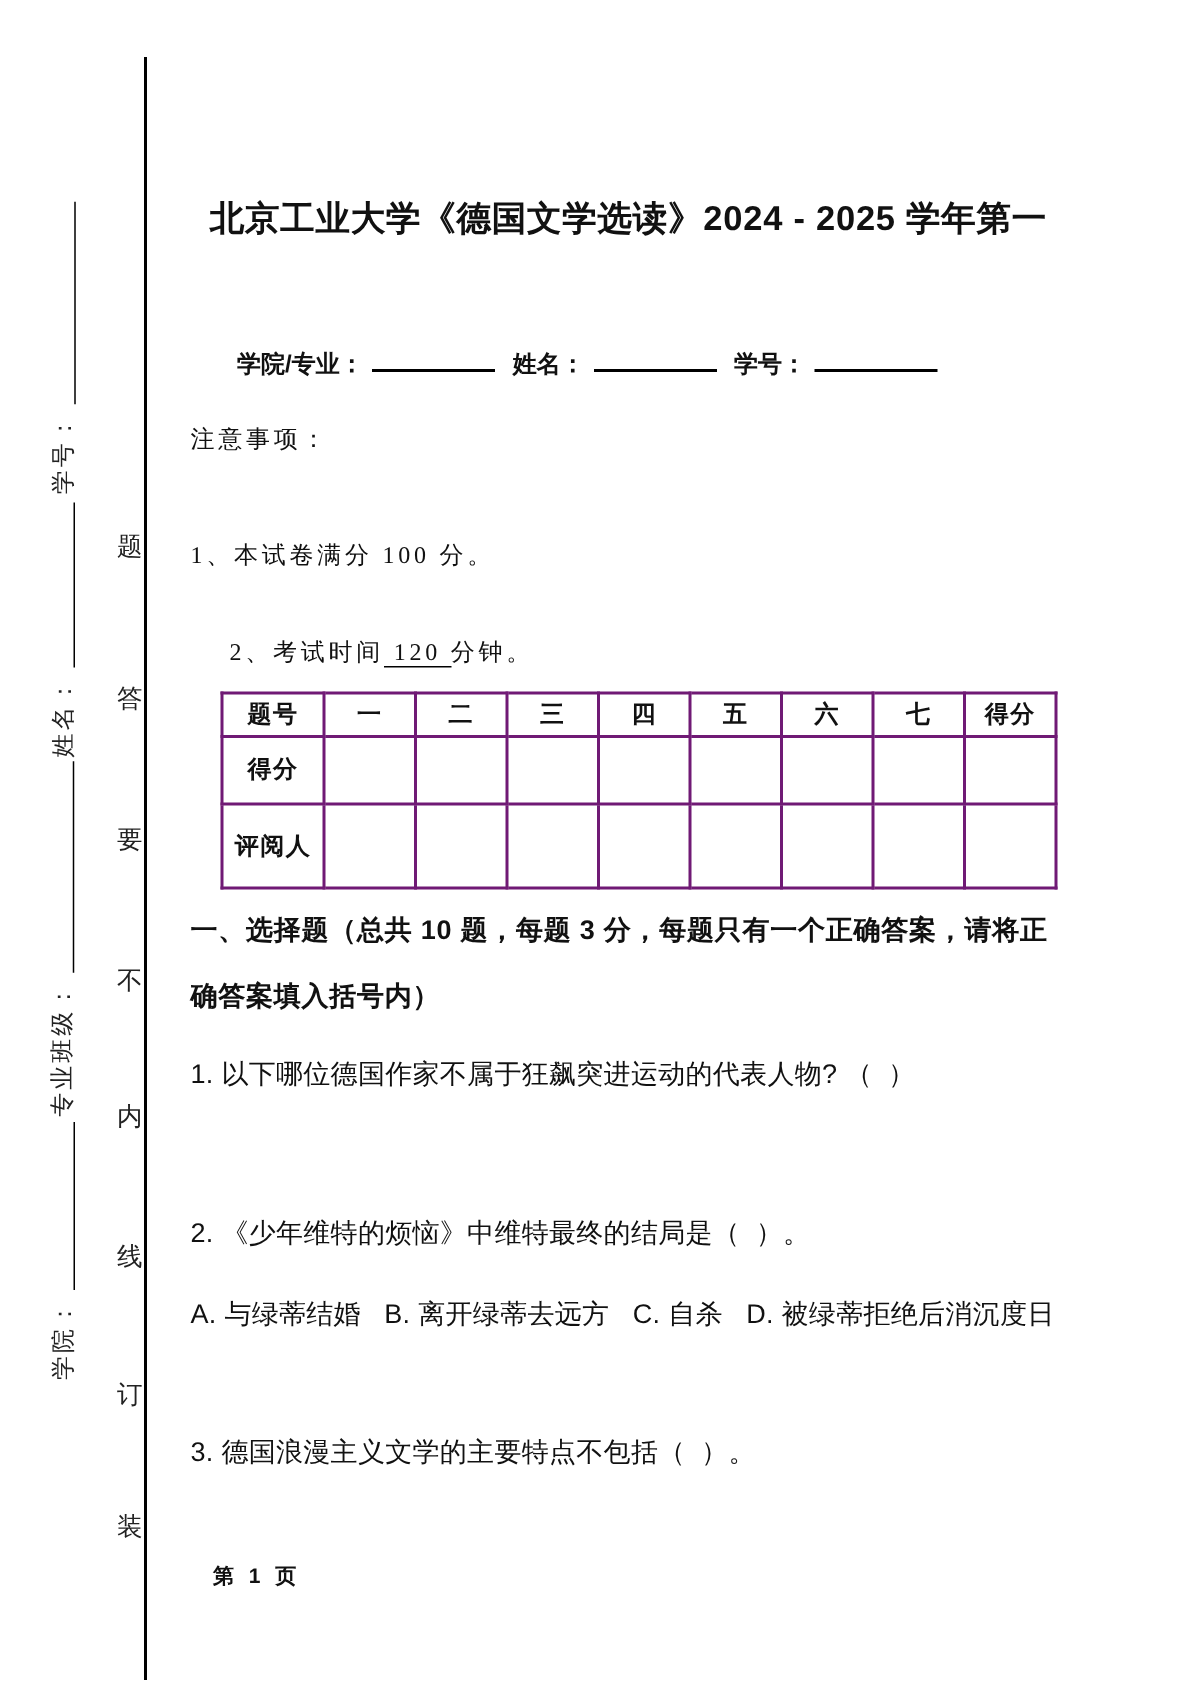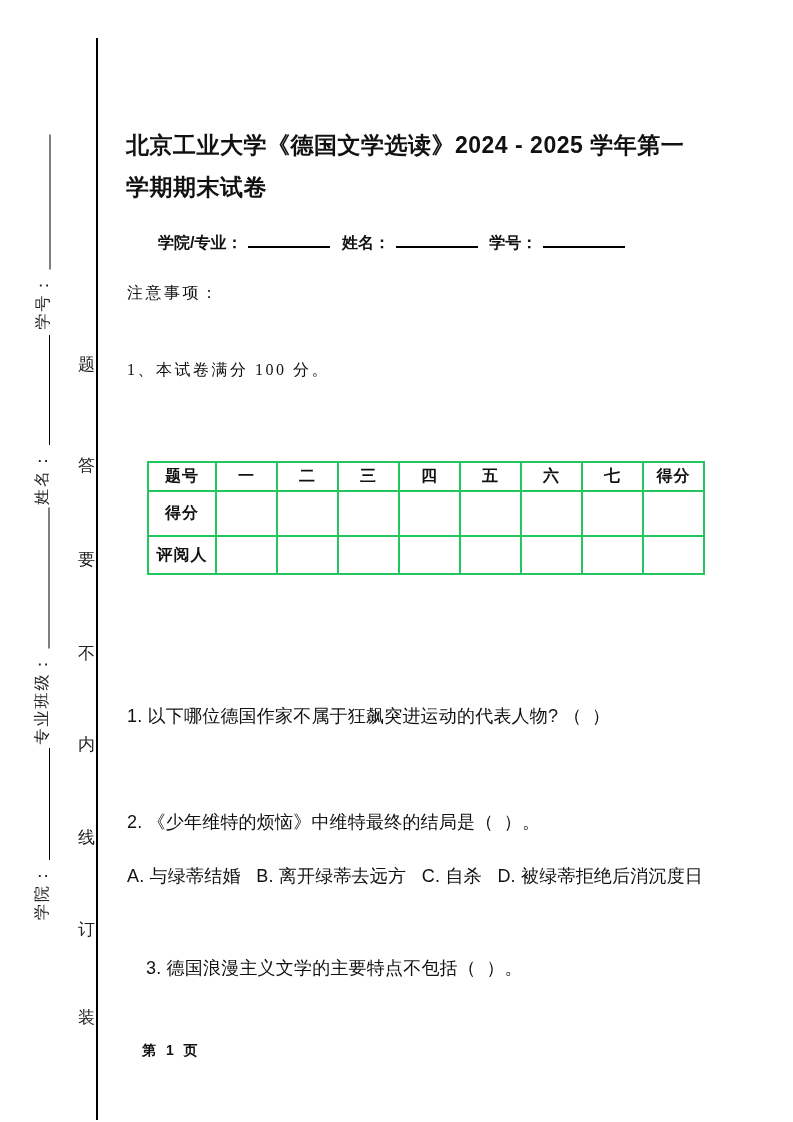--- a/index.html
+++ b/index.html
@@ -33,21 +33,21 @@
     position:absolute; left:77px; width:19px; text-align:center;
     font-family:"Liberation Serif", serif; font-size:17px; color:#222;
     line-height:22px;
   }
 
   
   .content { position:absolute; left:126px; top:0; width:586px; height:1122px; }
 
   .paper-title {
     position:absolute; top:124px; left:0; width:100%;
-    font-size:23px; font-weight:bold; line-height:42px;
+    font-size:23px; font-weight:bold; text-align:center; line-height:42px;
     letter-spacing:0.5px;
   }
 
   .info-row {
     position:absolute; top:233px; left:32px; width:554px;
     font-size:16px; font-weight:bold; white-space:nowrap;
   }
   .info-row .blank {
     display:inline-block; width:82px; height:15px;
     border-bottom:2px solid #000; margin:0 7px 0 6px;
@@ -68,42 +68,42 @@
     font-family:"Liberation Serif", serif; font-size:16px; letter-spacing:2.5px;
     white-space:pre-wrap;
   }
   .note-2 .u { border-bottom:1.5px solid #000; white-space:pre; }
 
   .score-table {
     position:absolute; top:461px; left:21px;
     border-collapse:collapse; table-layout:fixed;
   }
   .score-table td {
-    border:2px solid #22c55e; text-align:center; vertical-align:middle;
+    border:2px solid #701a75; text-align:center; vertical-align:middle;
     font-size:16px; font-weight:bold; letter-spacing:1px; padding:0;
   }
   .score-table col.c-label { width:68px; }
   .score-table col.c-num   { width:61px; }
   .score-table tr.r-head  td { height:29px; }
   .score-table tr.r-score td { height:45px; }
-  .score-table tr.r-grader td { height:38px; }
+  .score-table tr.r-grader td { height:56px; }
 
   .sec-heading {
     position:absolute; top:598px; left:1px; width:585px;
     font-size:18px; font-weight:bold; line-height:44px; letter-spacing:0.5px;
     white-space:pre-wrap;
   }
   .q-text, .q-opts {
     position:absolute; left:1px; width:585px;
     font-size:18px; line-height:44px; letter-spacing:0.2px;
     white-space:pre-wrap;
   }
   .q1-text { top:694px; }  .q1-opts { top:748px; }
   .q2-text { top:800px; }  .q2-opts { top:855px; line-height:42px; }
-  .q3-text { top:946px;margin-left:19px; }
+  .q3-text { top:946px; }
 
   .page-footer {
     position:absolute; top:1042px; left:16px; width:100%;
     text-align:left; font-size:14px; font-weight:bold; letter-spacing:3px;
   }
 </style>
 </head>
 <body>
 
 <div class="binding-rule"></div>
@@ -131,33 +131,35 @@
 <span class="bind-char" style="top:643px">不</span>
 <span class="bind-char" style="top:734px">内</span>
 <span class="bind-char" style="top:827px">线</span>
 <span class="bind-char" style="top:919px">订</span>
 <span class="bind-char" style="top:1007px">装</span>
 
 <div class="content">
 
   <div class="paper-title">
     <div>北京工业大学《德国文学选读》2024 - 2025 学年第一</div>
-    <div>学期期末试卷</div>
   </div>
 
   <div class="info-row">
     <span>学院/专业：</span><span class="blank"></span>
     <span>姓名：</span><span class="blank"></span>
     <span>学号：</span><span class="blank"></span>
   </div>
 
   <div class="notice-heading">注意事项：</div>
 
   <div class="note-1">1、本试卷满分 100 分。</div>
 
+  <div class="note-2">
+    <span>2、考试时间</span><span class="u"> 120 </span><span>分钟。</span>
+  </div>
 
   <table class="score-table">
     <colgroup>
       <col class="c-label">
         <col class="c-num">
         <col class="c-num">
         <col class="c-num">
         <col class="c-num">
       <col class="c-num">
         <col class="c-num">
@@ -194,20 +196,21 @@
       <td></td>
           <td></td>
       <td></td>
           <td></td>
       <td></td>
           <td></td>
     </tr>
   </tbody>
     </table>
 
+  <div class="sec-heading">一、选择题（总共 10 题，每题 3 分，每题只有一个正确答案，请将正确答案填入括号内）</div>
 
   <div class="q-text q1-text">1. 以下哪位德国作家不属于狂飙突进运动的代表人物? （  ）</div>
 
   <div class="q-text q2-text">2. 《少年维特的烦恼》中维特最终的结局是（  ）。</div>
   <div class="q-opts q2-opts">A. 与绿蒂结婚   B. 离开绿蒂去远方   C. 自杀   D. 被绿蒂拒绝后消沉度日</div>
 
   <div class="q-text q3-text">3. 德国浪漫主义文学的主要特点不包括（  ）。</div>
 
   <div class="page-footer">第 1 页</div>
 

